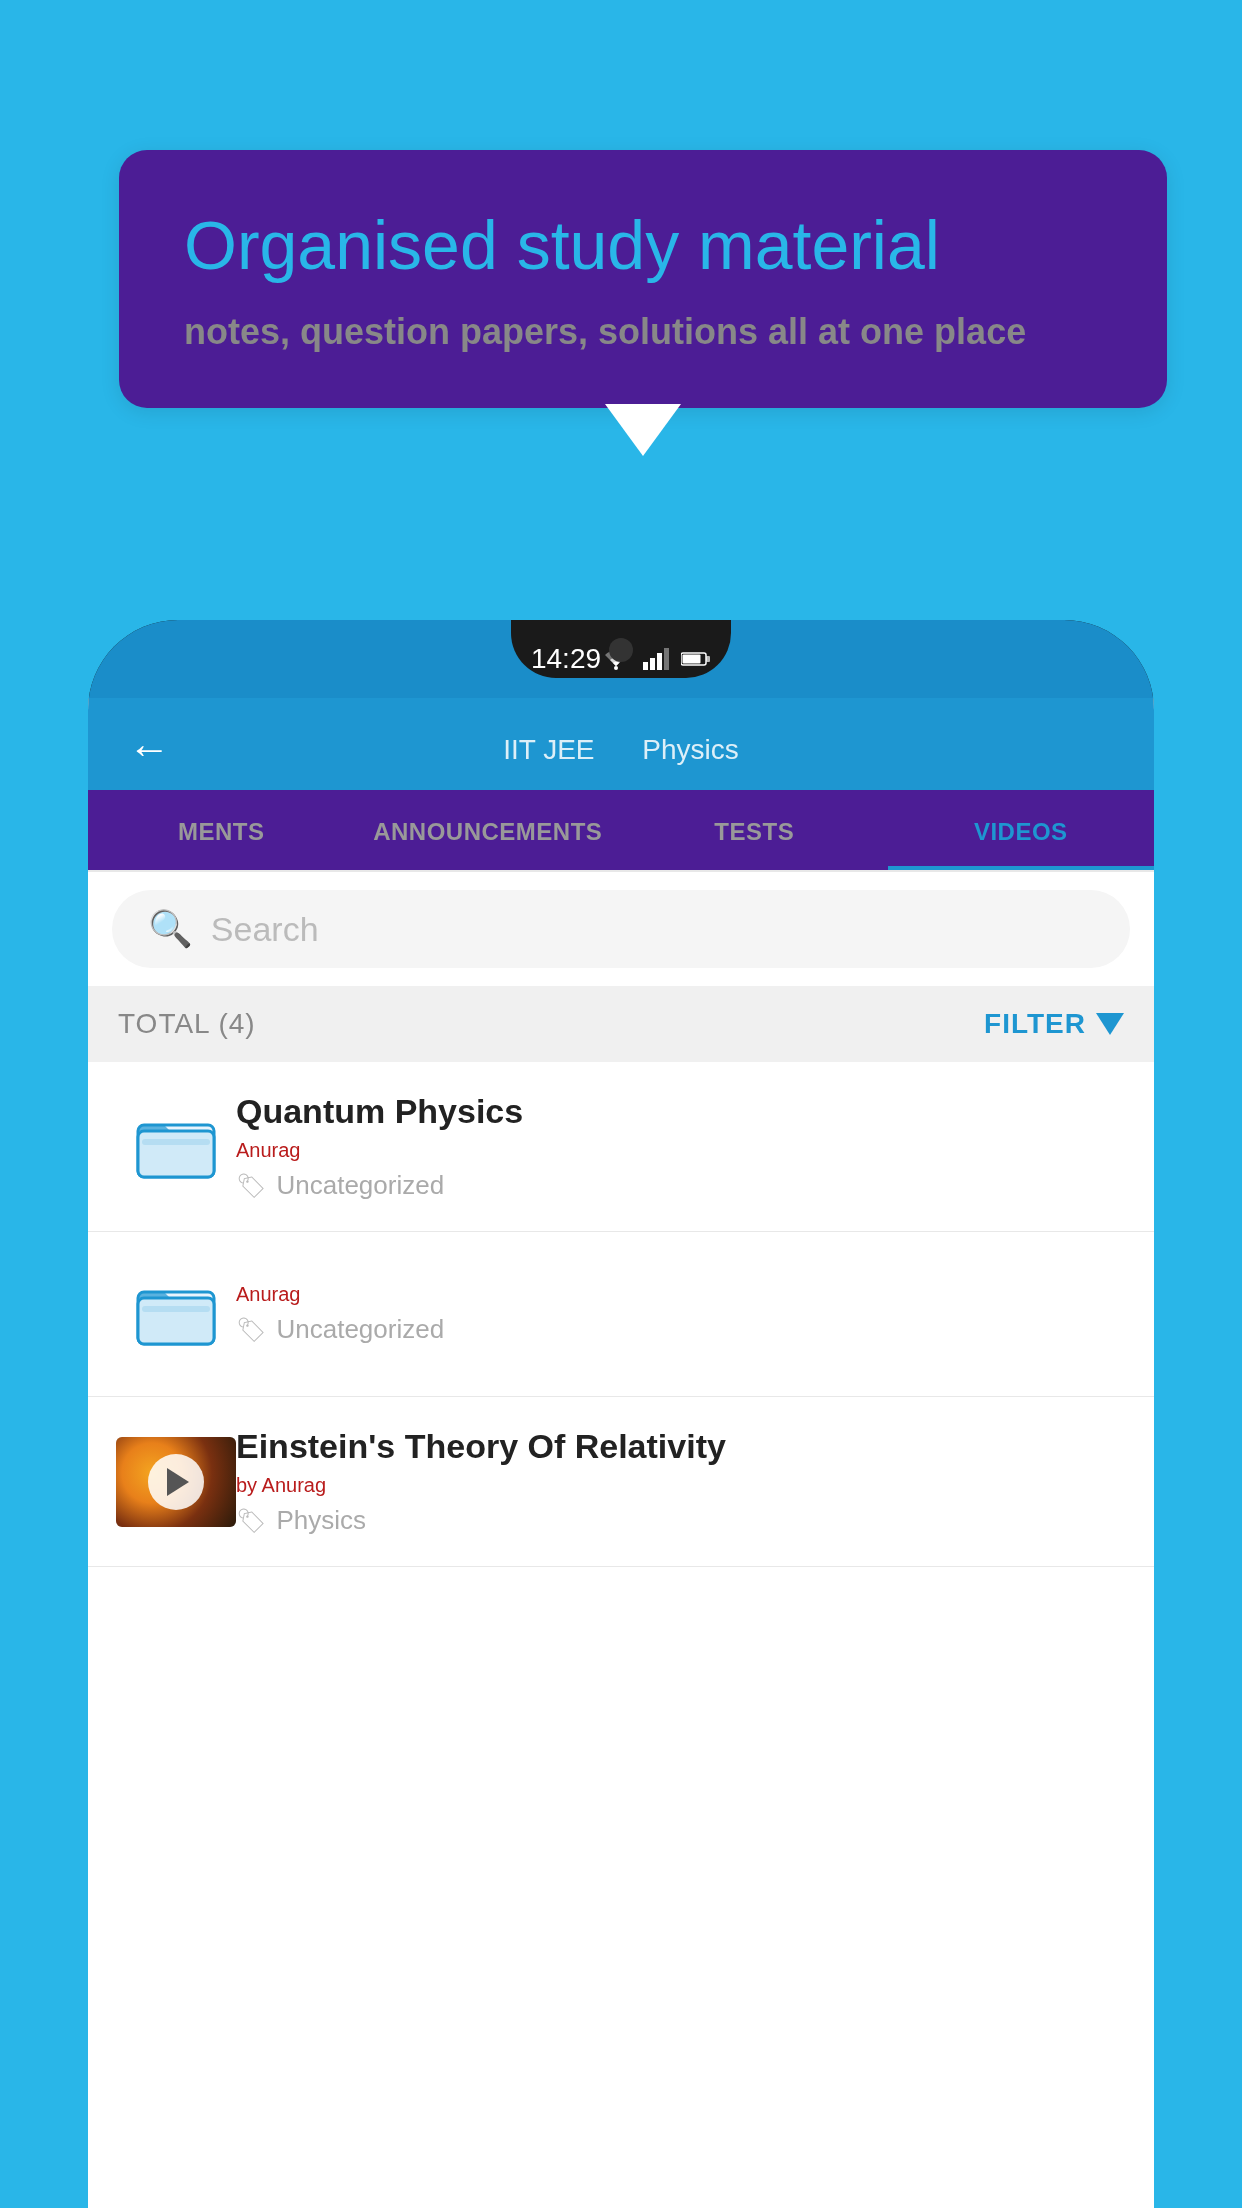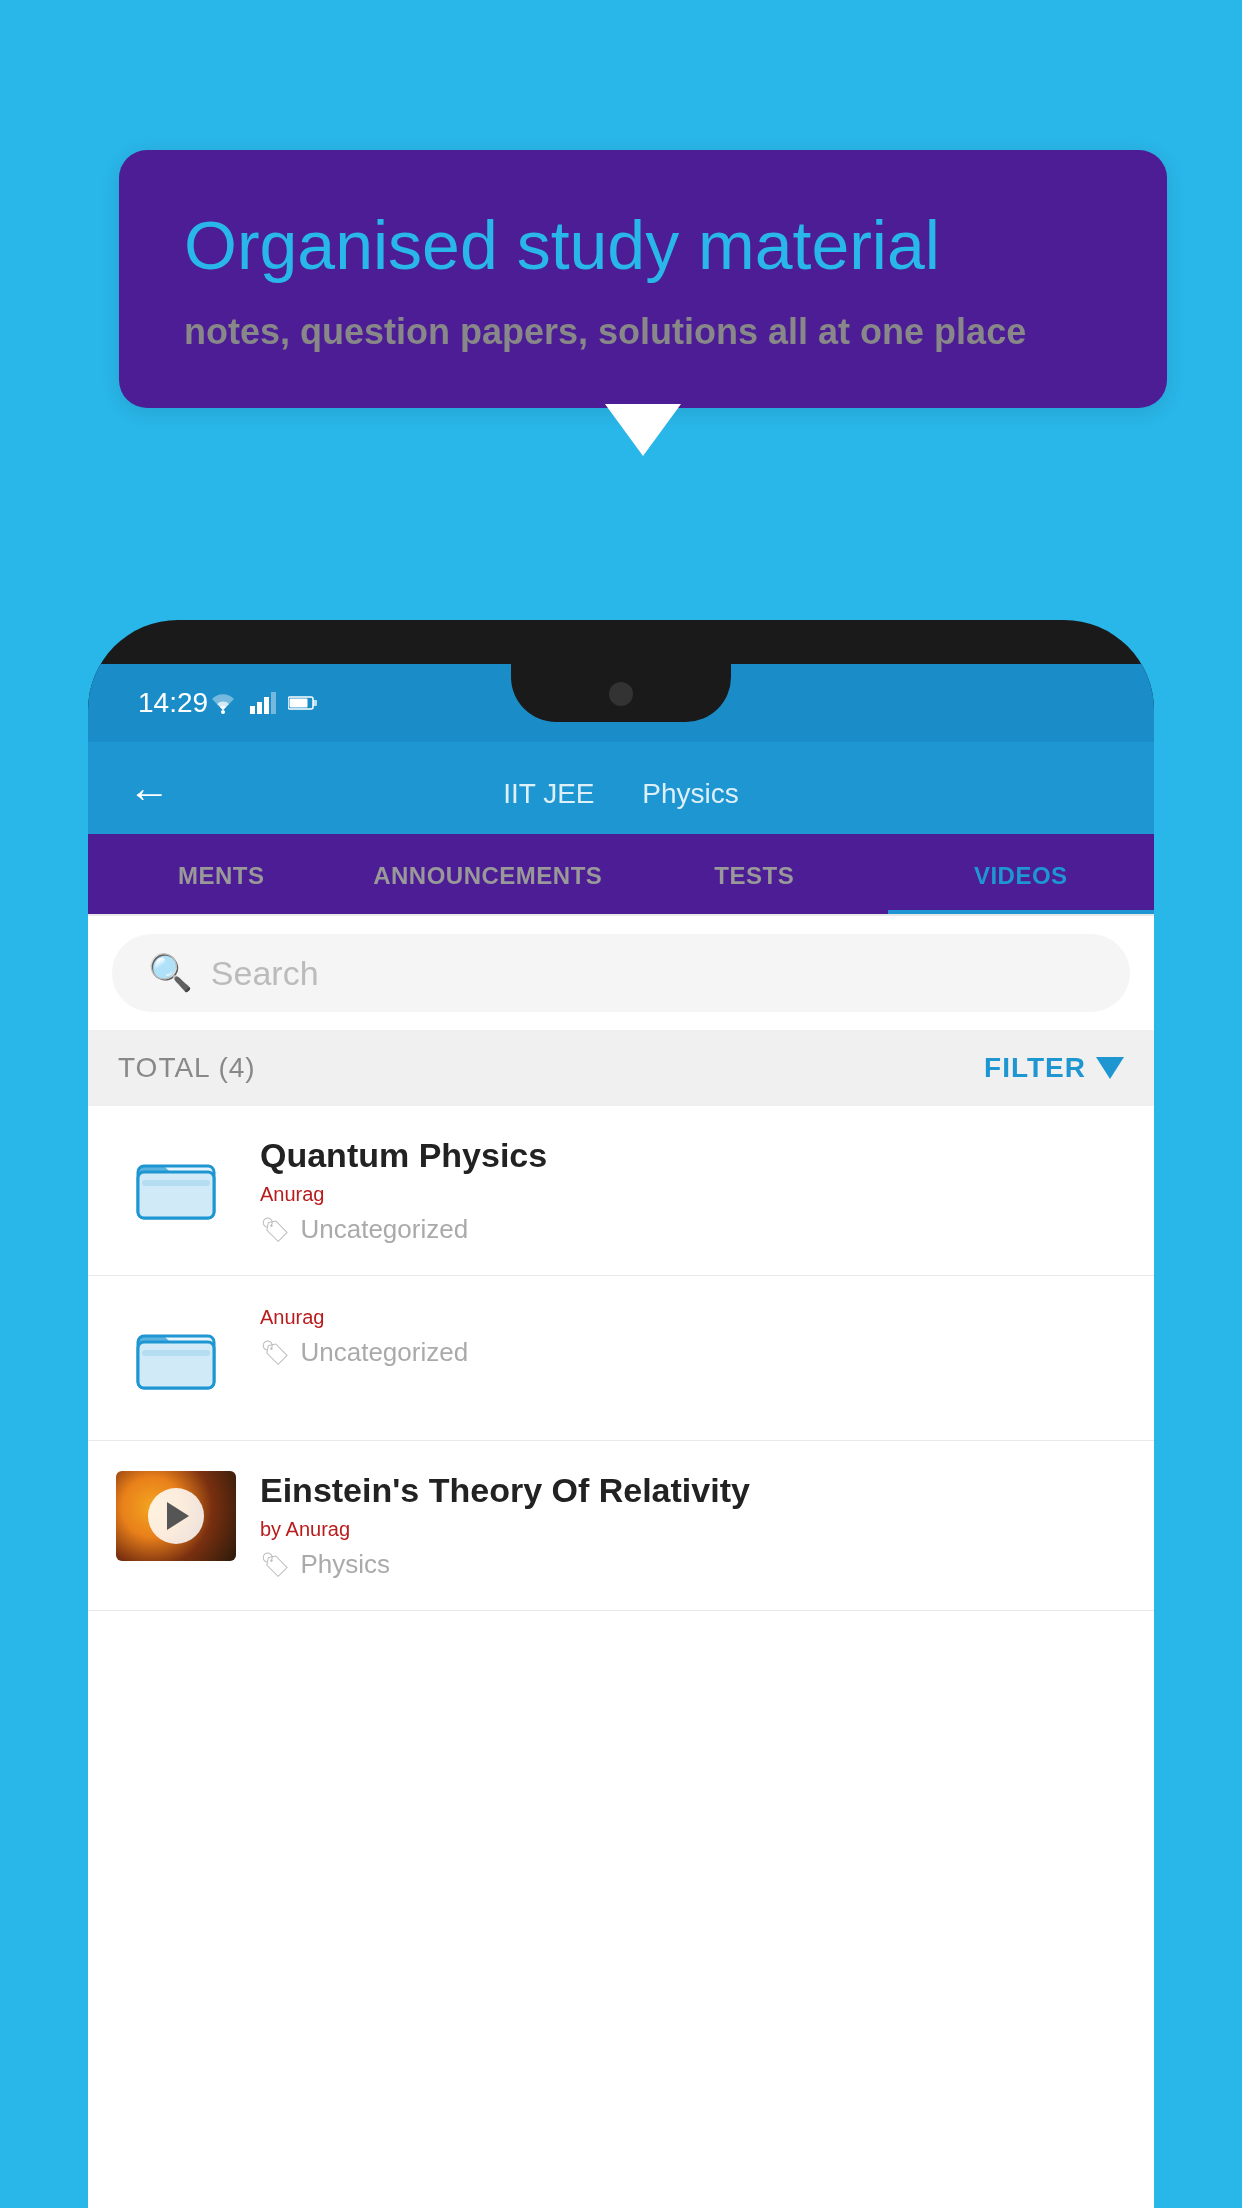--- a/index.html
+++ b/index.html
@@ -65,24 +65,23 @@
       border-radius: 90px 90px 0 0;
       overflow: hidden;
     }
 
     
     .phone-status-bar {
       background: #1a8dc9;
       height: 78px;
       display: flex;
       align-items: center;
-      justify-content: flex-start;
+      justify-content: center;
       padding: 0 50px;
       position: relative;
-      margin-top: 44px;
     }
 
     .phone-status-bar::before {
       content: '';
       position: absolute;
       top: 0;
       left: 50%;
       transform: translateX(-50%);
       width: 220px;
       height: 58px;
@@ -248,24 +247,23 @@
     }
 
     
     .video-list {
       background: white;
       flex: 1;
     }
 
     .video-item {
       display: flex;
-      align-items: flex-start;
+      align-items: center;
       padding: 30px 28px;
       border-bottom: 1px solid #e8e8e8;
-      gap: 24px;
       cursor: pointer;
     }
 
     .video-thumb {
       width: 120px;
       height: 90px;
       flex-shrink: 0;
       border-radius: 6px;
       background: #ddd;
       display: flex;

